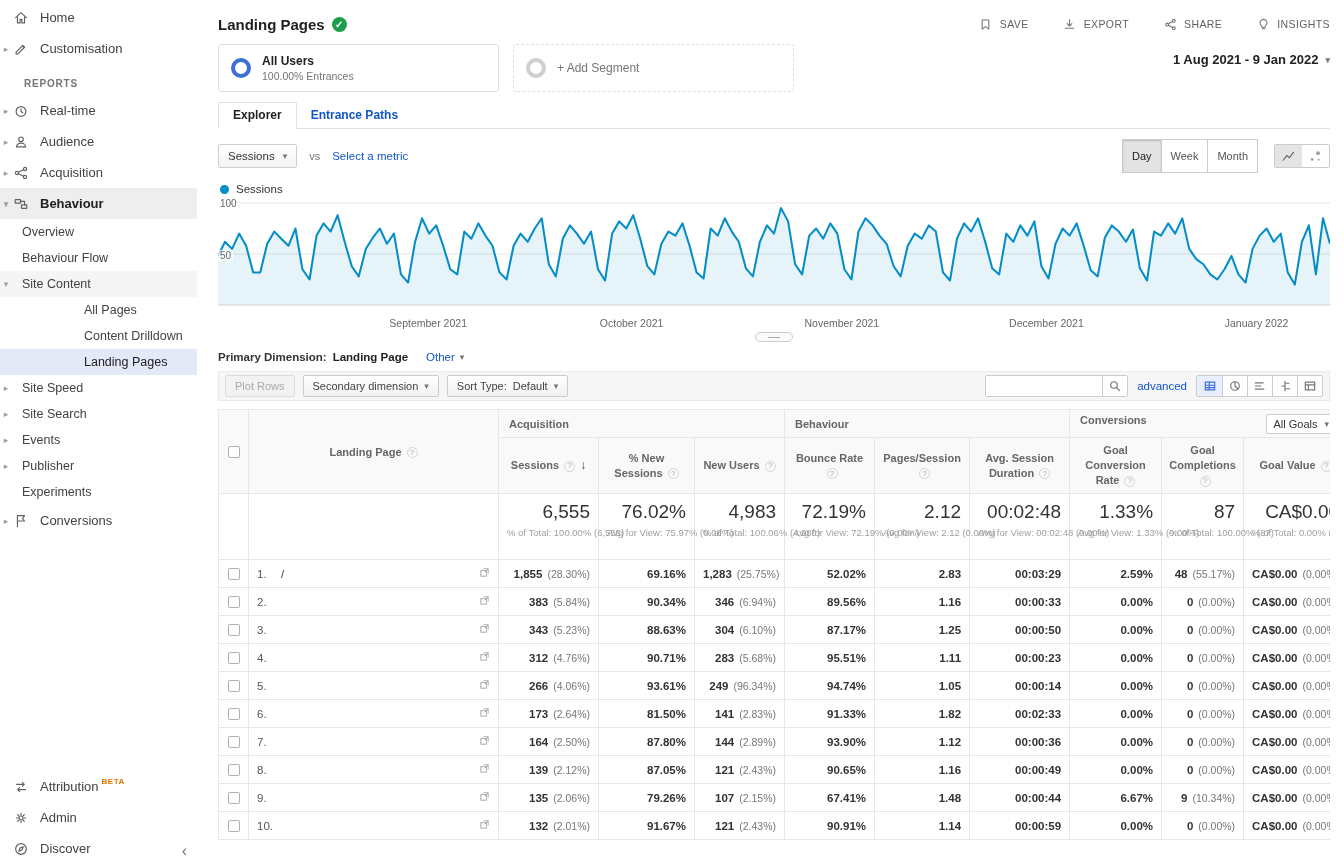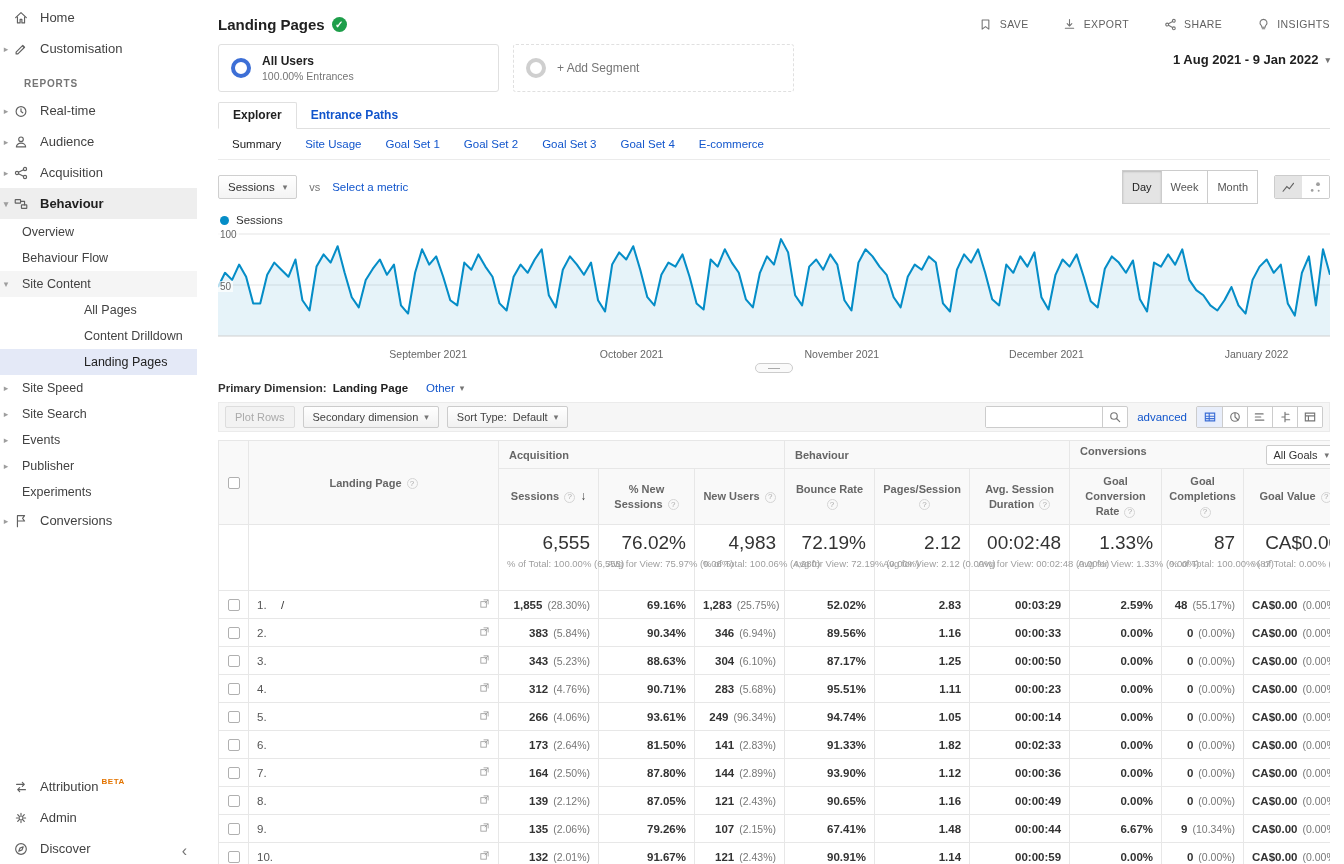--- a/index.html
+++ b/index.html
@@ -338,29 +338,20 @@
         <span>1 Aug 2021 - 9 Jan 2022</span>
         <span class="caret">▾</span>
       </div>
     </div>
 
     <div class="tabsrow">
       <span class="tab active">Explorer</span>
       <span class="tab inactive">Entrance Paths</span>
     </div>
 
-    <div class="subtabs">
-        <span class="subtab active">Summary</span>
-        <span class="subtab">Site Usage</span>
-        <span class="subtab">Goal Set 1</span>
-        <span class="subtab">Goal Set 2</span>
-        <span class="subtab">Goal Set 3</span>
-        <span class="subtab">Goal Set 4</span>
-        <span class="subtab">E-commerce</span>
-      </div>
 
     <div class="metricbar">
       <span class="dropbtn">
         <span>Sessions</span>
         <span class="caret">▾</span>
       </span>
       <span class="vs">vs</span>
       <span class="linkblue">Select a metric</span>
       <span class="granularity">
           <span class="gbtn active">Day</span>

